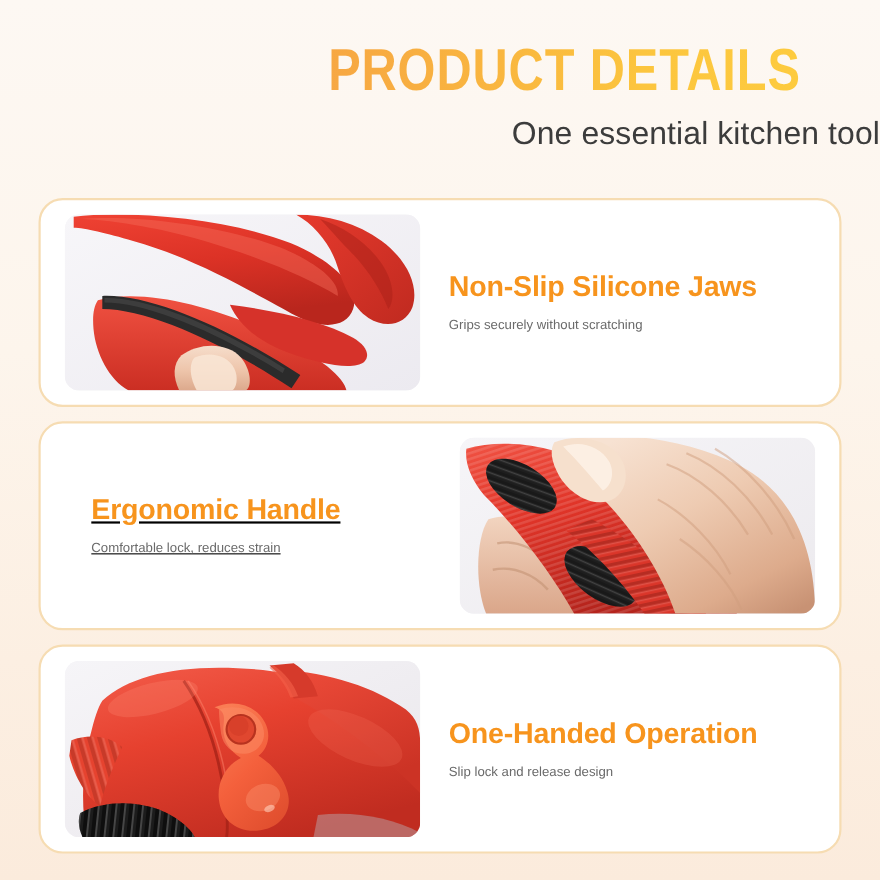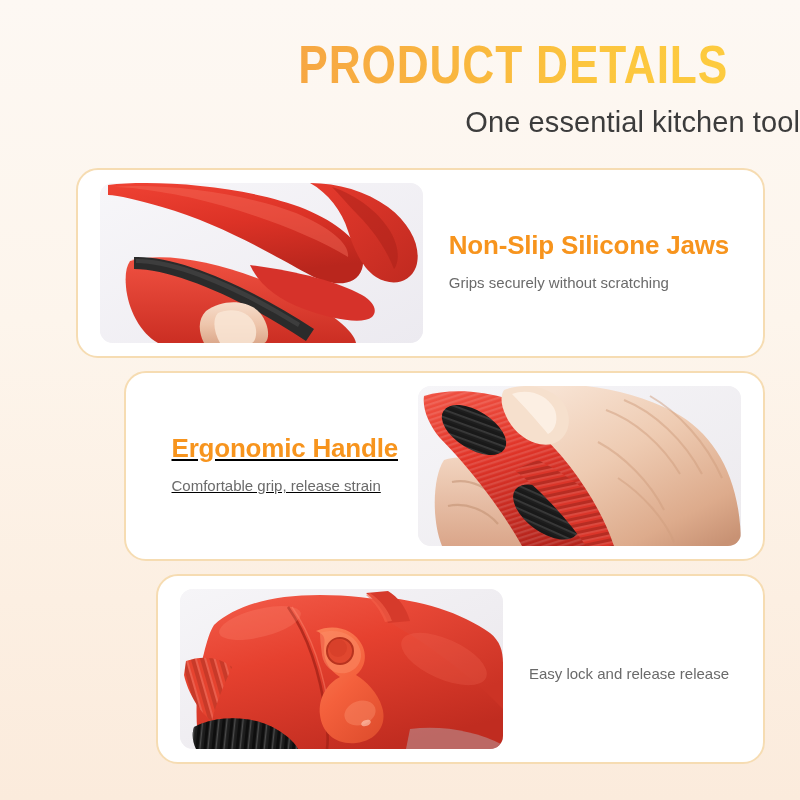--- a/index.html
+++ b/index.html
@@ -39,25 +39,24 @@
     color:#3c3c3c;
     font-weight:normal;
     letter-spacing:0.1px;
     padding-left:47px;
   }
 
   
   .cards {
     position:absolute;
     left:35px; right:35px;
-    top:168px;
+    top:180px;
     display:flex;
     flex-direction:column;
     gap:13px;
-    align-items:flex-end;
   }
 
   .card {
     background:#ffffff;
     border:2px solid #f6dcb2;
     border-radius:22px;
     height:190px;
     display:flex;
     align-items:center;
     padding:0 22px;
@@ -86,21 +85,21 @@
     font-size:26px;
     font-weight:bold;
     color:#f7941d;
     line-height:1.15;
     letter-spacing:-0.2px;
     white-space:nowrap;
   }
 
   .card-desc {
     margin-top:11px;
-    font-size:15px;
+    font-size:12px;
     color:#6a6a6a;
     line-height:1.5;
     max-width:290px;
   }
 
   
   .photo { position:absolute; inset:0; }
   .photo svg { width:100%; height:100%; display:block; }
 </style>
 </head>
@@ -225,21 +224,21 @@
           <path d="M94 8 C110 2 128 8 136 22 C141 32 138 44 130 48 C120 36 106 20 94 8 Z" fill="#fdf1e6" opacity="0.9"></path>
 
           <path d="M188 24 C216 34 244 58 262 88 M206 14 C236 26 266 54 284 88 M232 10 C260 26 288 56 304 92
                    M180 56 C206 70 232 96 246 124 M200 92 C224 108 246 132 256 156" stroke="#cf9d7e" stroke-width="2" fill="none" opacity="0.5"></path>
           <path d="M272 24 C292 40 308 66 316 96" stroke="#c79madd" stroke-width="2" fill="none" opacity="0.3"></path>
         </svg>
       </div>
     </div>
     <div class="txt">
       <div class="card-title">Ergonomic Handle</div>
-      <div class="card-desc">Comfortable grip, release strain</div>
+      <div class="card-desc">Comfortable lock, reduces strain</div>
     </div>
   </div>
 
   <div class="card">
     <div class="thumb">
       <div class="photo">
         <svg viewBox="0 0 323 160" preserveAspectRatio="xMidYMid slice">
           <defs>
             <linearGradient id="l-bg" x1="0" y1="0" x2="1" y2="1">
               <stop offset="0" stop-color="#f6f5f8"></stop>
@@ -303,17 +302,18 @@
           <ellipse cx="186" cy="134" rx="5" ry="3" transform="rotate(-20 186 134)" fill="#ffd0bc" opacity="0.6"></ellipse>
 
           <ellipse cx="80" cy="34" rx="42" ry="14" transform="rotate(-14 80 34)" fill="#ff8e79" opacity="0.25"></ellipse>
           <ellipse cx="264" cy="70" rx="46" ry="20" transform="rotate(24 264 70)" fill="#ff7f68" opacity="0.18"></ellipse>
 
           <path d="M230 140 C262 136 296 142 323 156 L323 160 L226 160 Z" fill="#b8b2b8" opacity="0.45"></path>
         </svg>
       </div>
     </div>
     <div class="txt">
-      <div class="card-desc">Easy lock and release release</div>
+      <div class="card-title">One-Handed Operation</div>
+      <div class="card-desc">Slip lock and release design</div>
     </div>
   </div>
 
 </div>
 
 </body></html>

